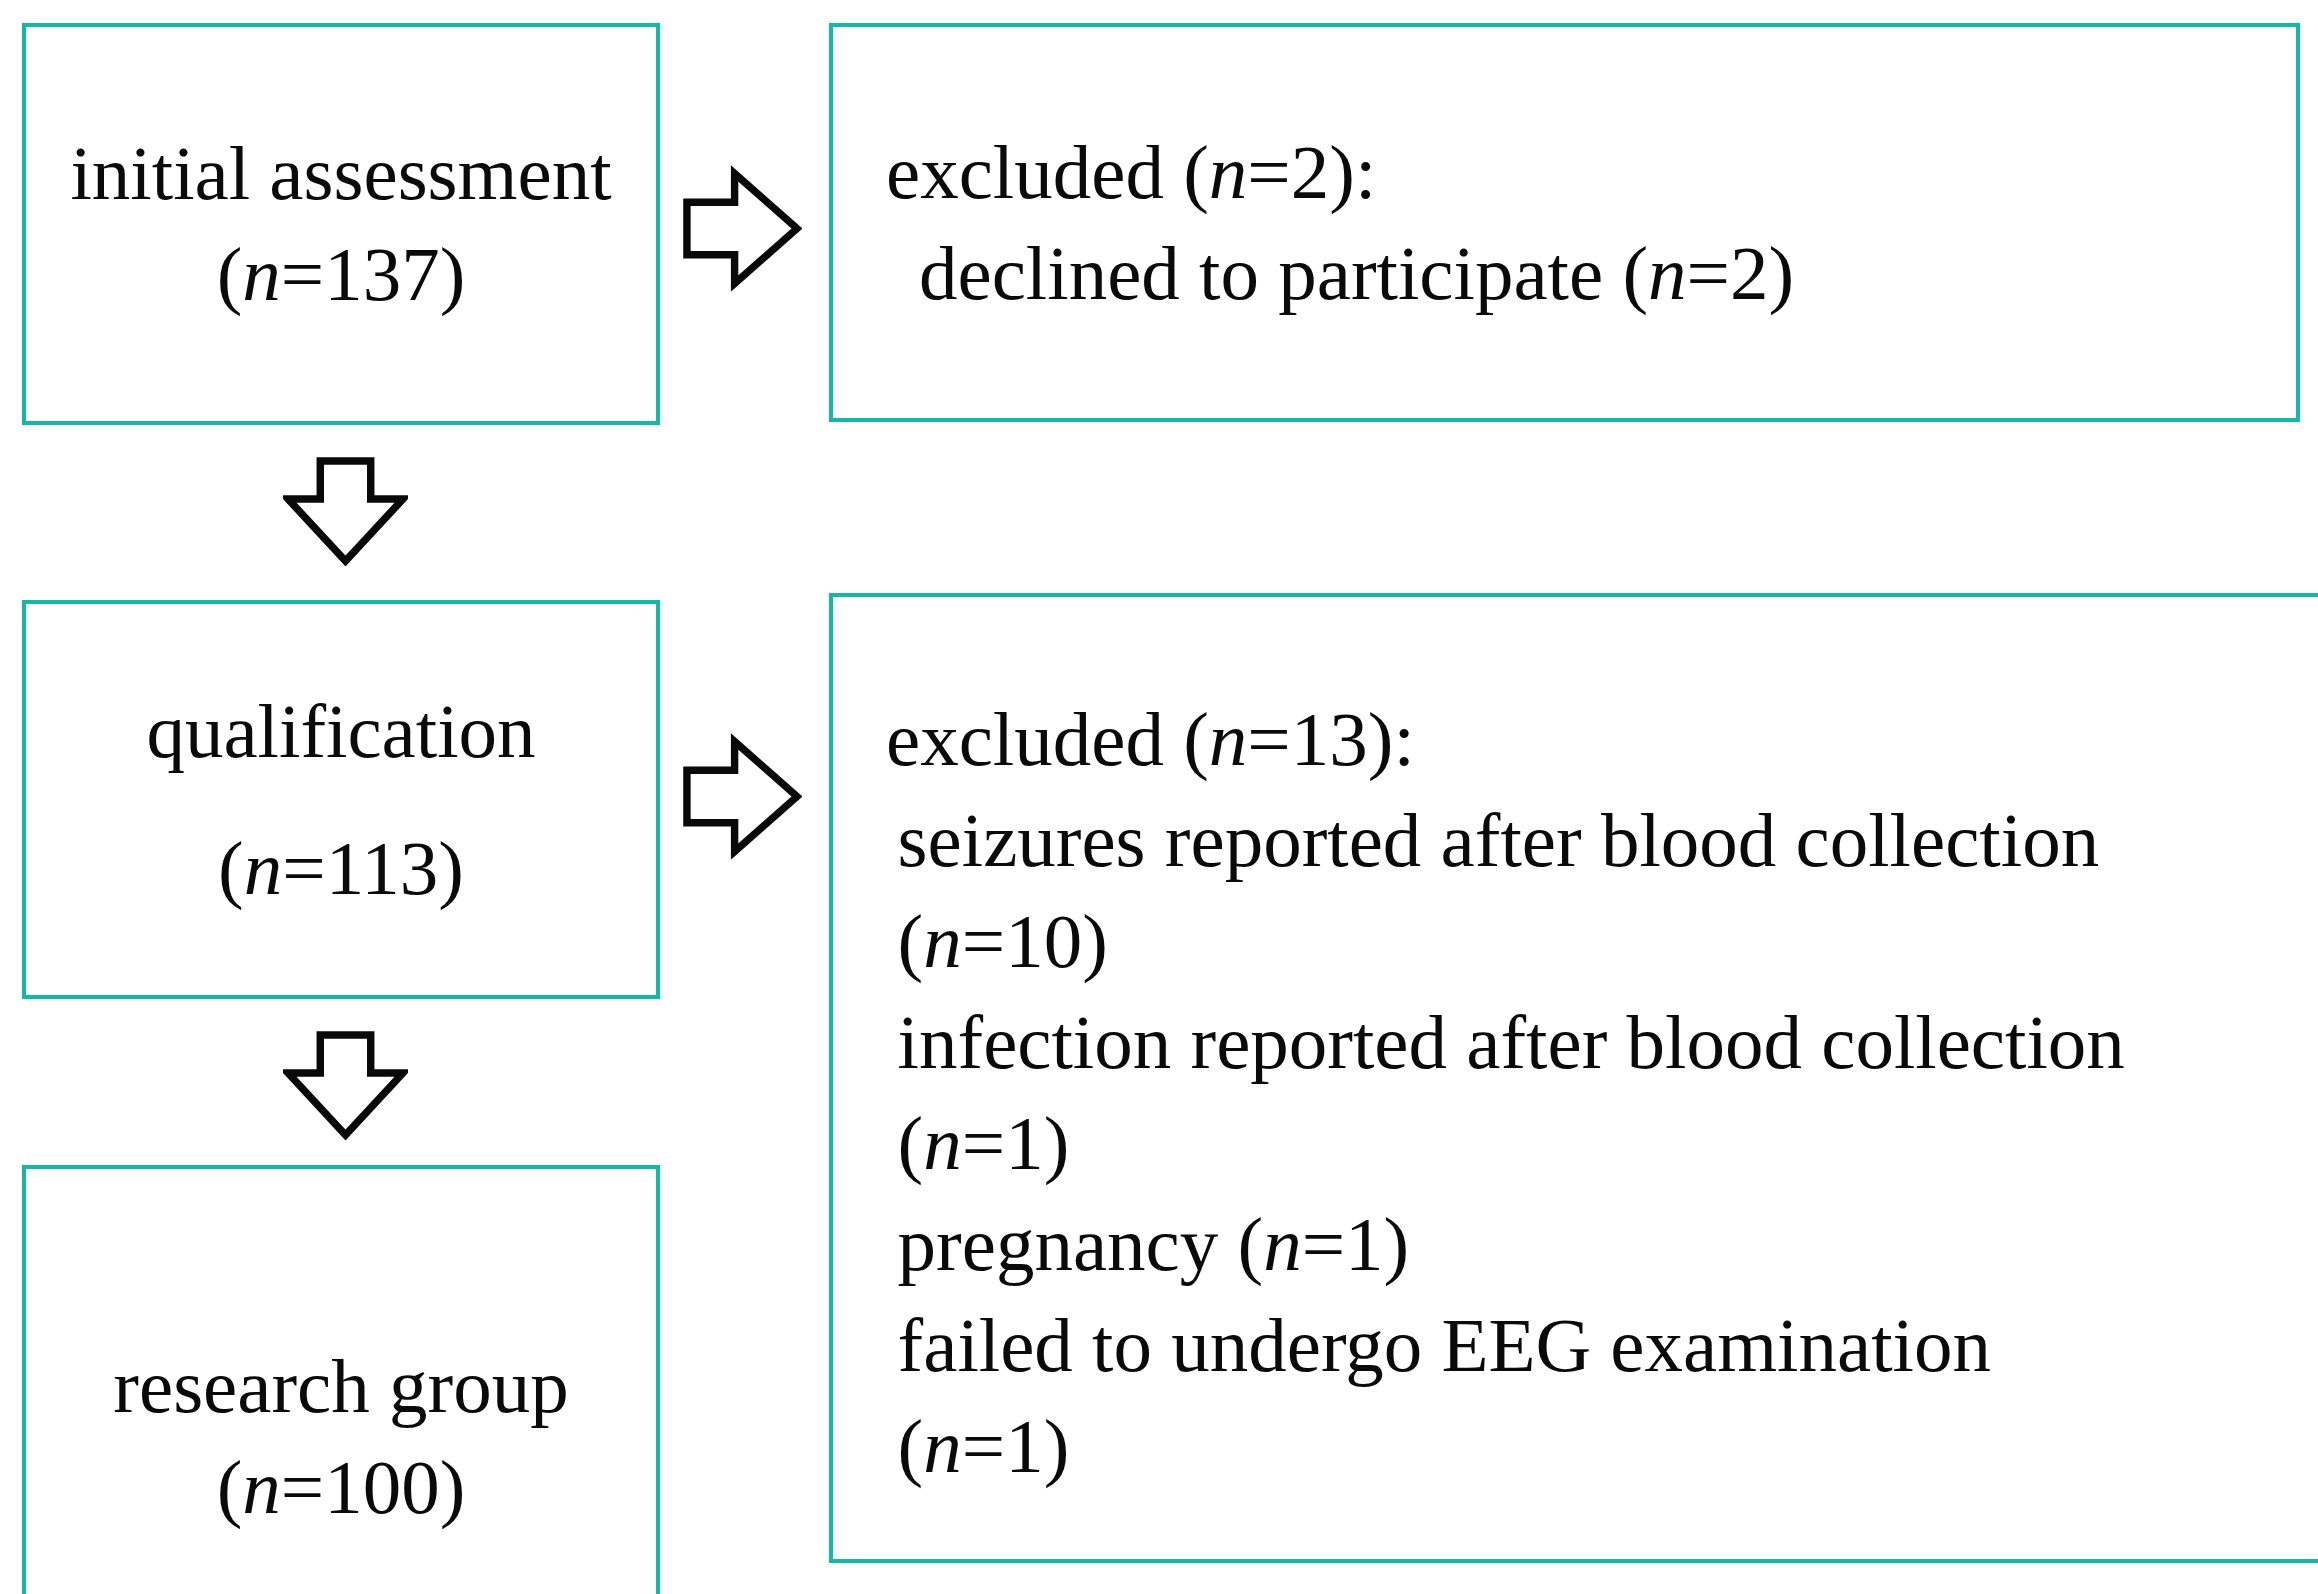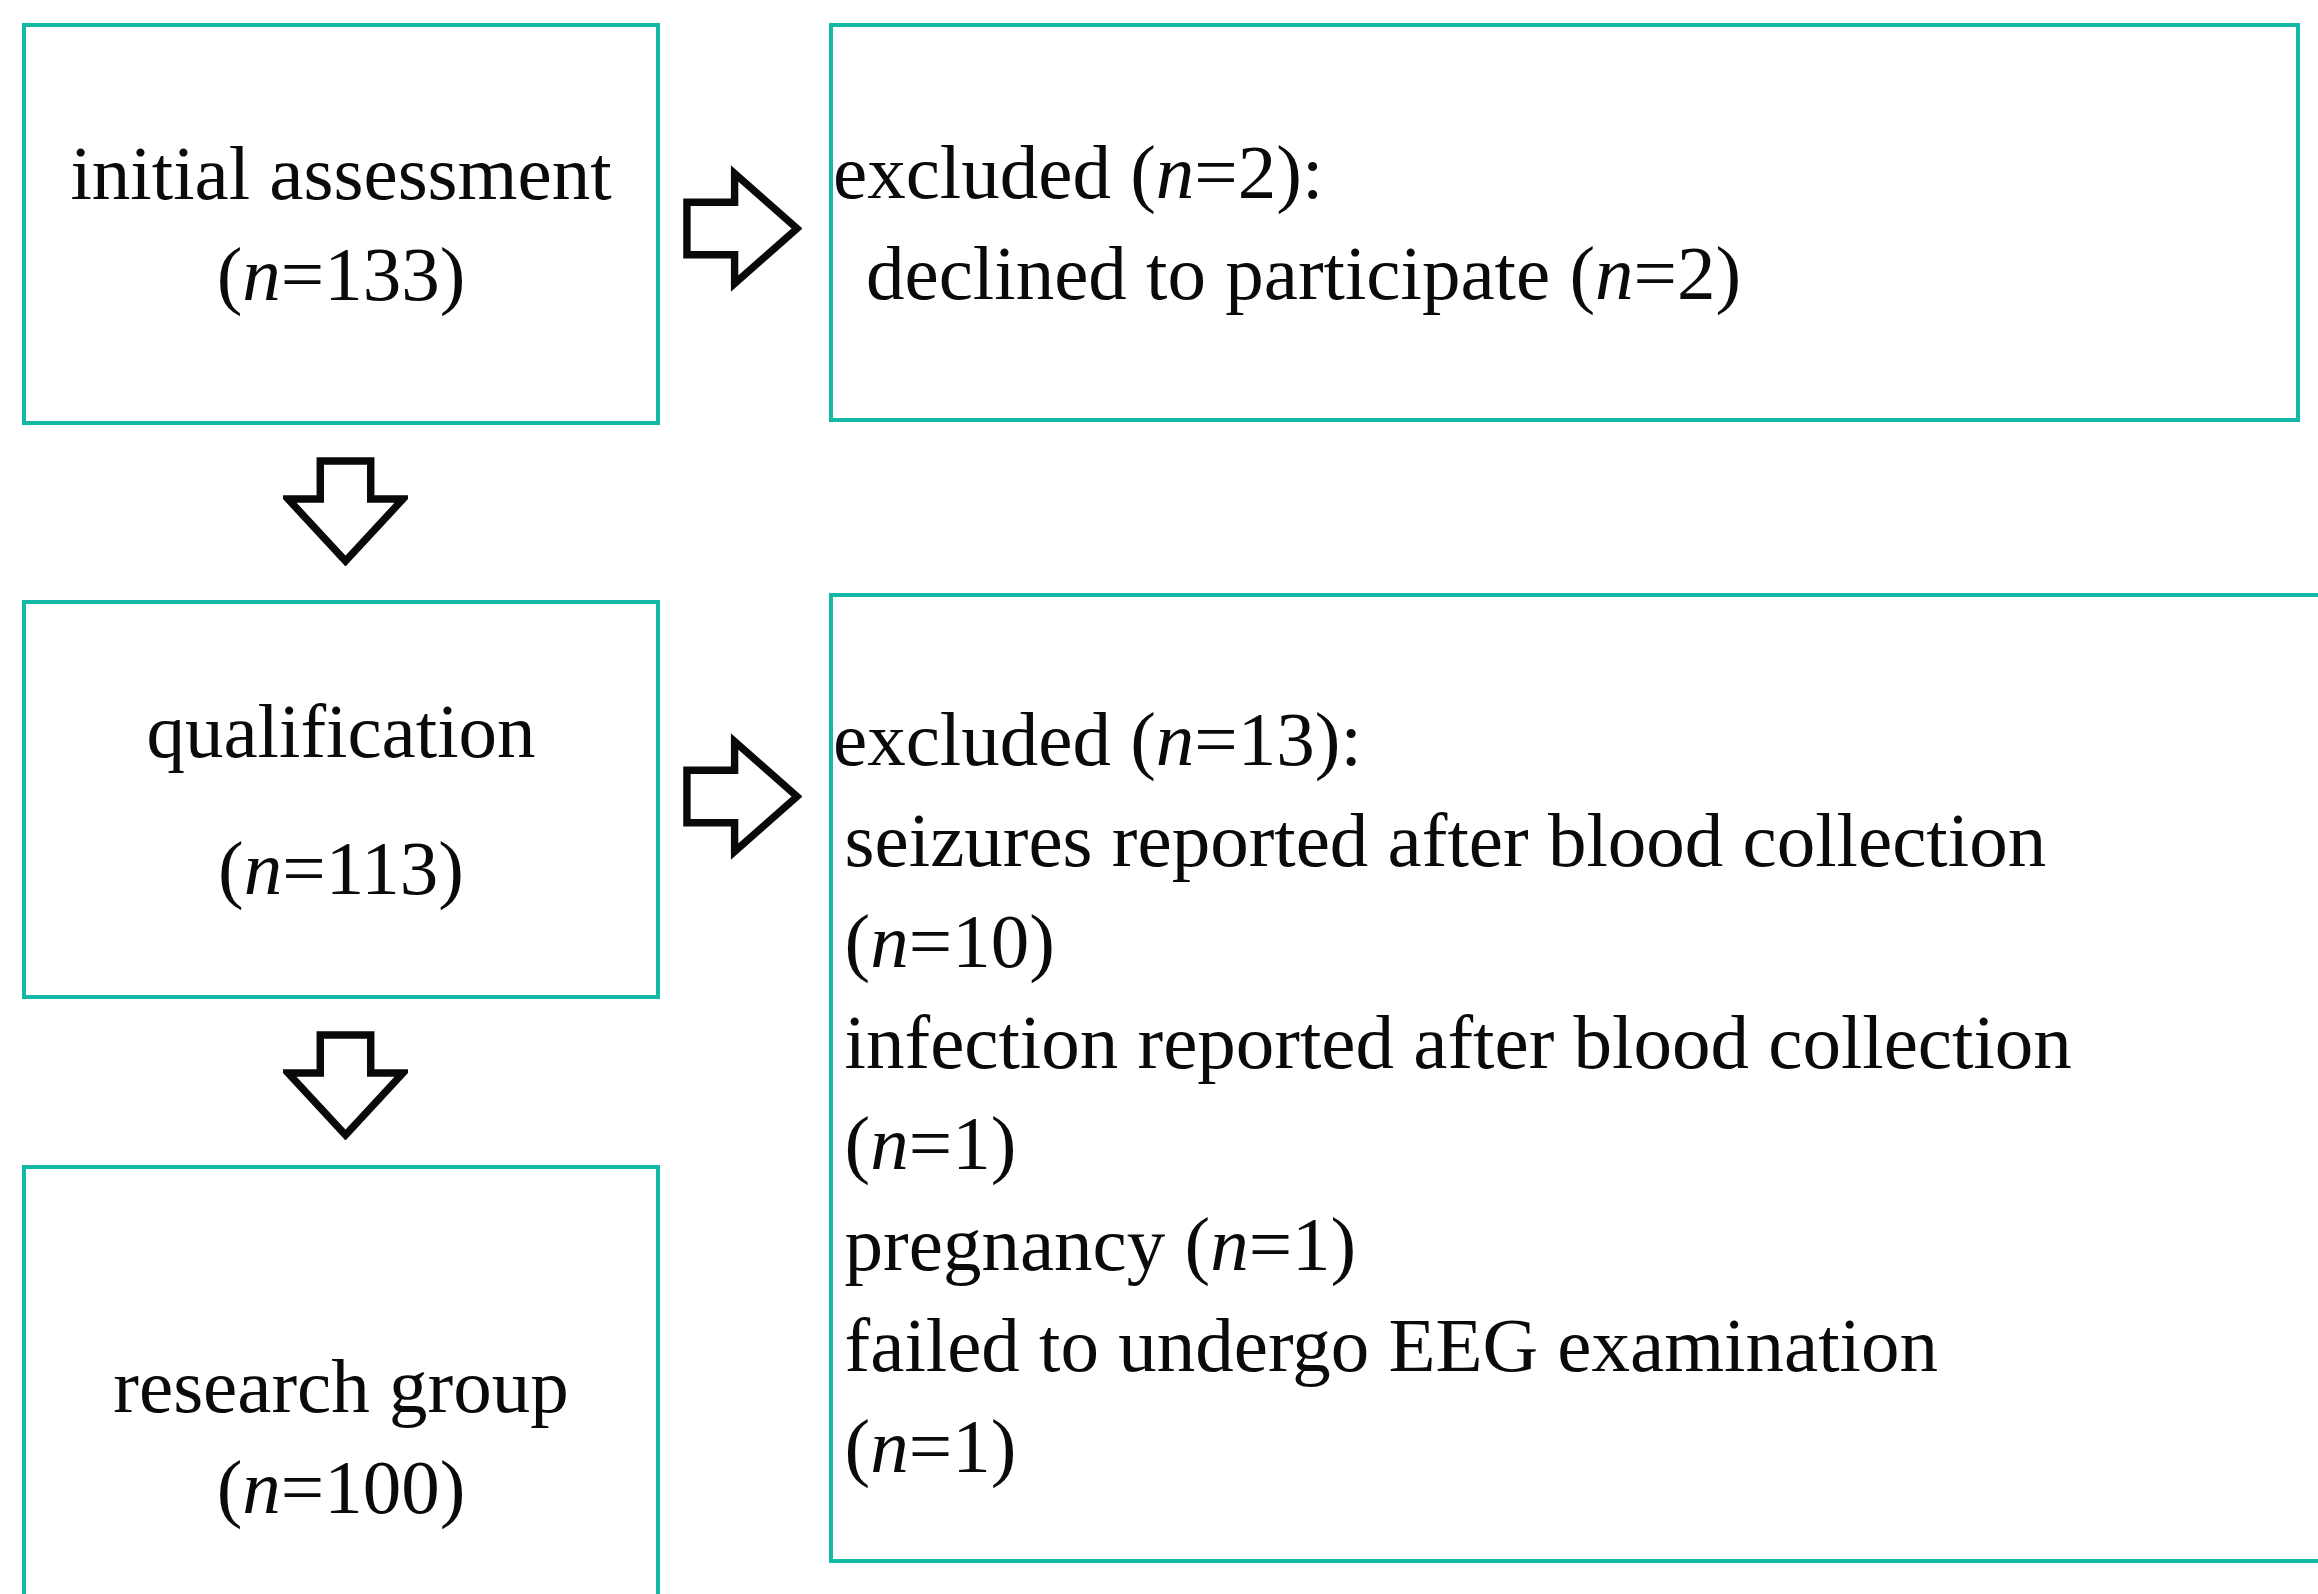--- a/index.html
+++ b/index.html
@@ -16,21 +16,21 @@
   .box {
     position: absolute;
     box-sizing: border-box;
     border: 4px solid #14b8a6;
     background: #ffffff;
     display: flex;
     flex-direction: column;
     justify-content: center;
   }
   .box-left { text-align: center; }
-  .box-right { text-align: left; padding-right: 25px; }
+  .box-right { text-align: left; padding-left: 53px; padding-right: 25px; }
   .it { font-style: italic; }
   .line { white-space: nowrap; }
 
   #box-initial      { left: 22px;   top: 23px;   width: 638px;  height: 402px; }
   #box-excluded1    { left: 829px; top: 23px;   width: 1471px; height: 399px; }
   #box-qualification{ left: 22px;   top: 600px;  width: 638px;  height: 399px; gap: 36px; }
   #box-excluded2    { left: 829px; top: 593px;  width: 1730px; height: 970px; padding-top: 30px; justify-content: center; }
   #box-research     { left: 22px;   top: 1165px; width: 638px;  height: 502px; padding-top: 41px; }
 
   #box-excluded1 .line.cont { padding-left: 33px; }
@@ -43,21 +43,21 @@
   #right-arrow-2 { left: 682px; top: 733px; }
   .arrow path { fill: #ffffff; stroke: #090909; stroke-width: 9; stroke-linejoin: miter; }
 </style>
 </head>
 <body>
 
 <div class="figure">
 
   <div class="box box-left" id="box-initial">
     <div class="line"><span>initial assessment</span><span class="it"></span><span></span></div>
-    <div class="line"><span>(</span><span class="it">n</span><span>=133)</span></div>
+    <div class="line"><span>(</span><span class="it">n</span><span>=137)</span></div>
   </div>
 
   <div class="box box-right" id="box-excluded1">
     <div class="line"><span>excluded (</span><span class="it">n</span><span>=2):</span></div>
     <div class="line cont"><span>declined to participate (</span><span class="it">n</span><span>=2)</span></div>
   </div>
 
   <div class="box box-left" id="box-qualification">
     <div class="line"><span>qualification</span><span class="it"></span><span></span></div>
     <div class="line"><span>(</span><span class="it">n</span><span>=113)</span></div>

